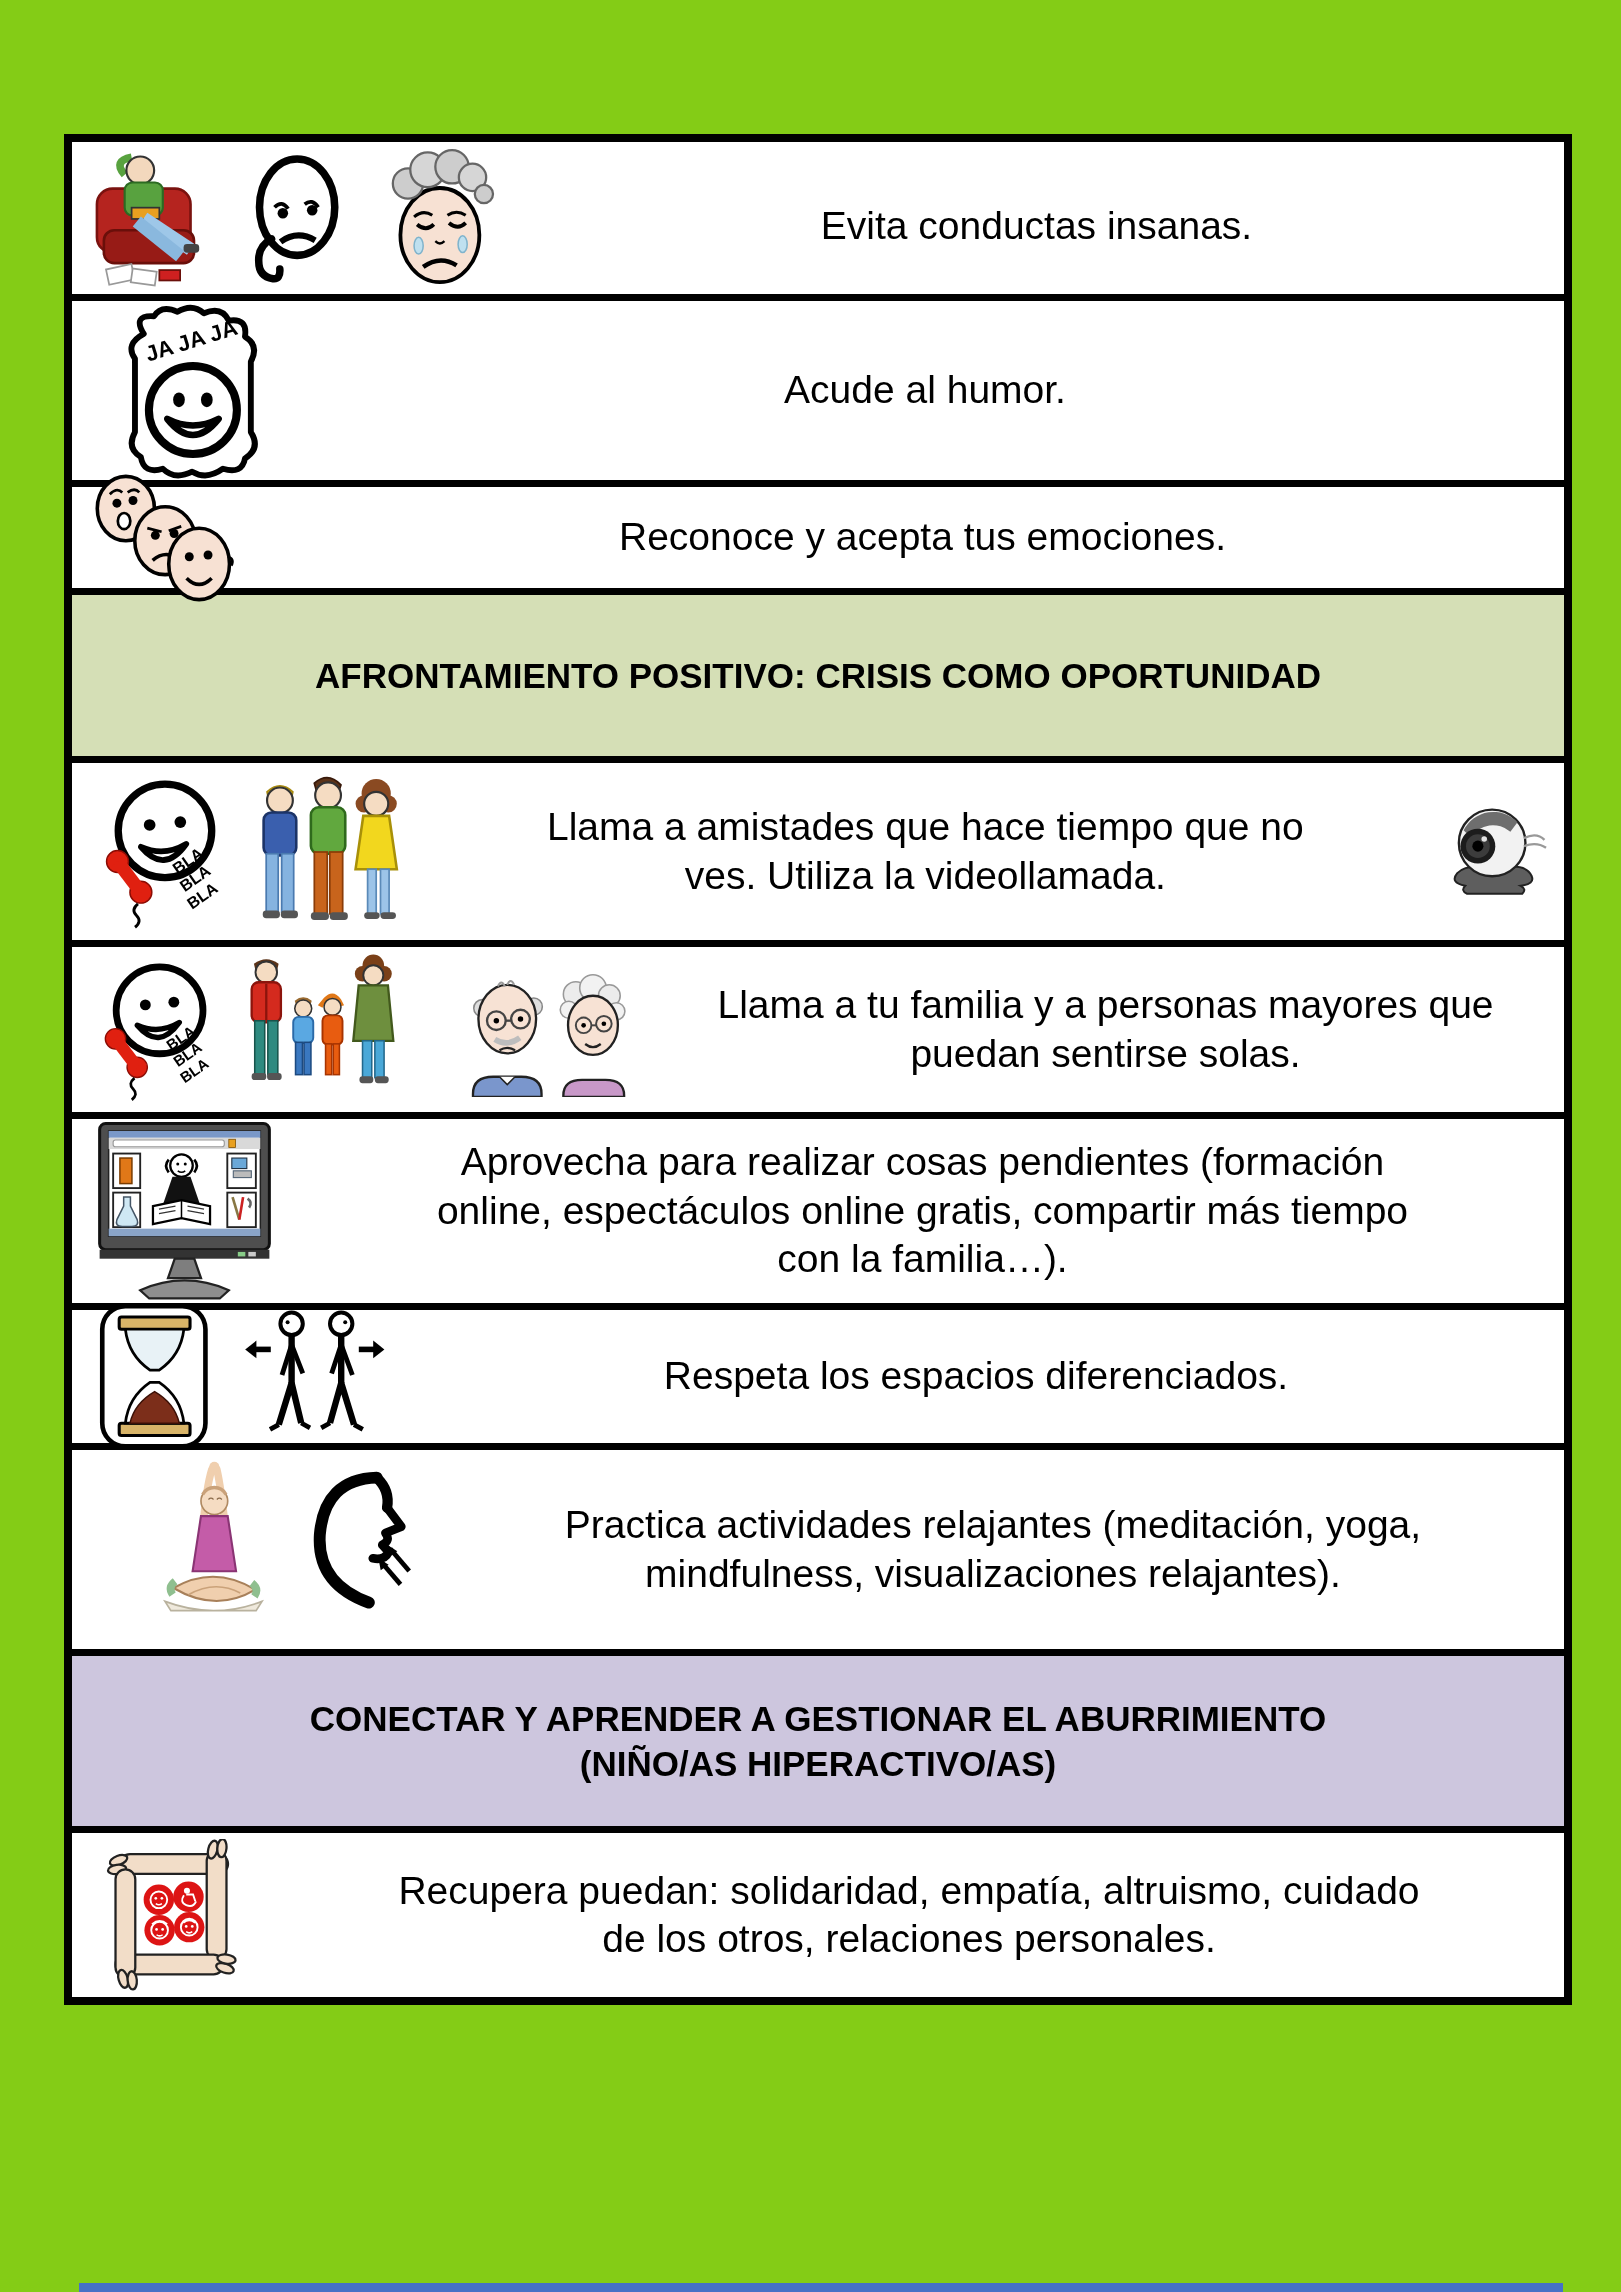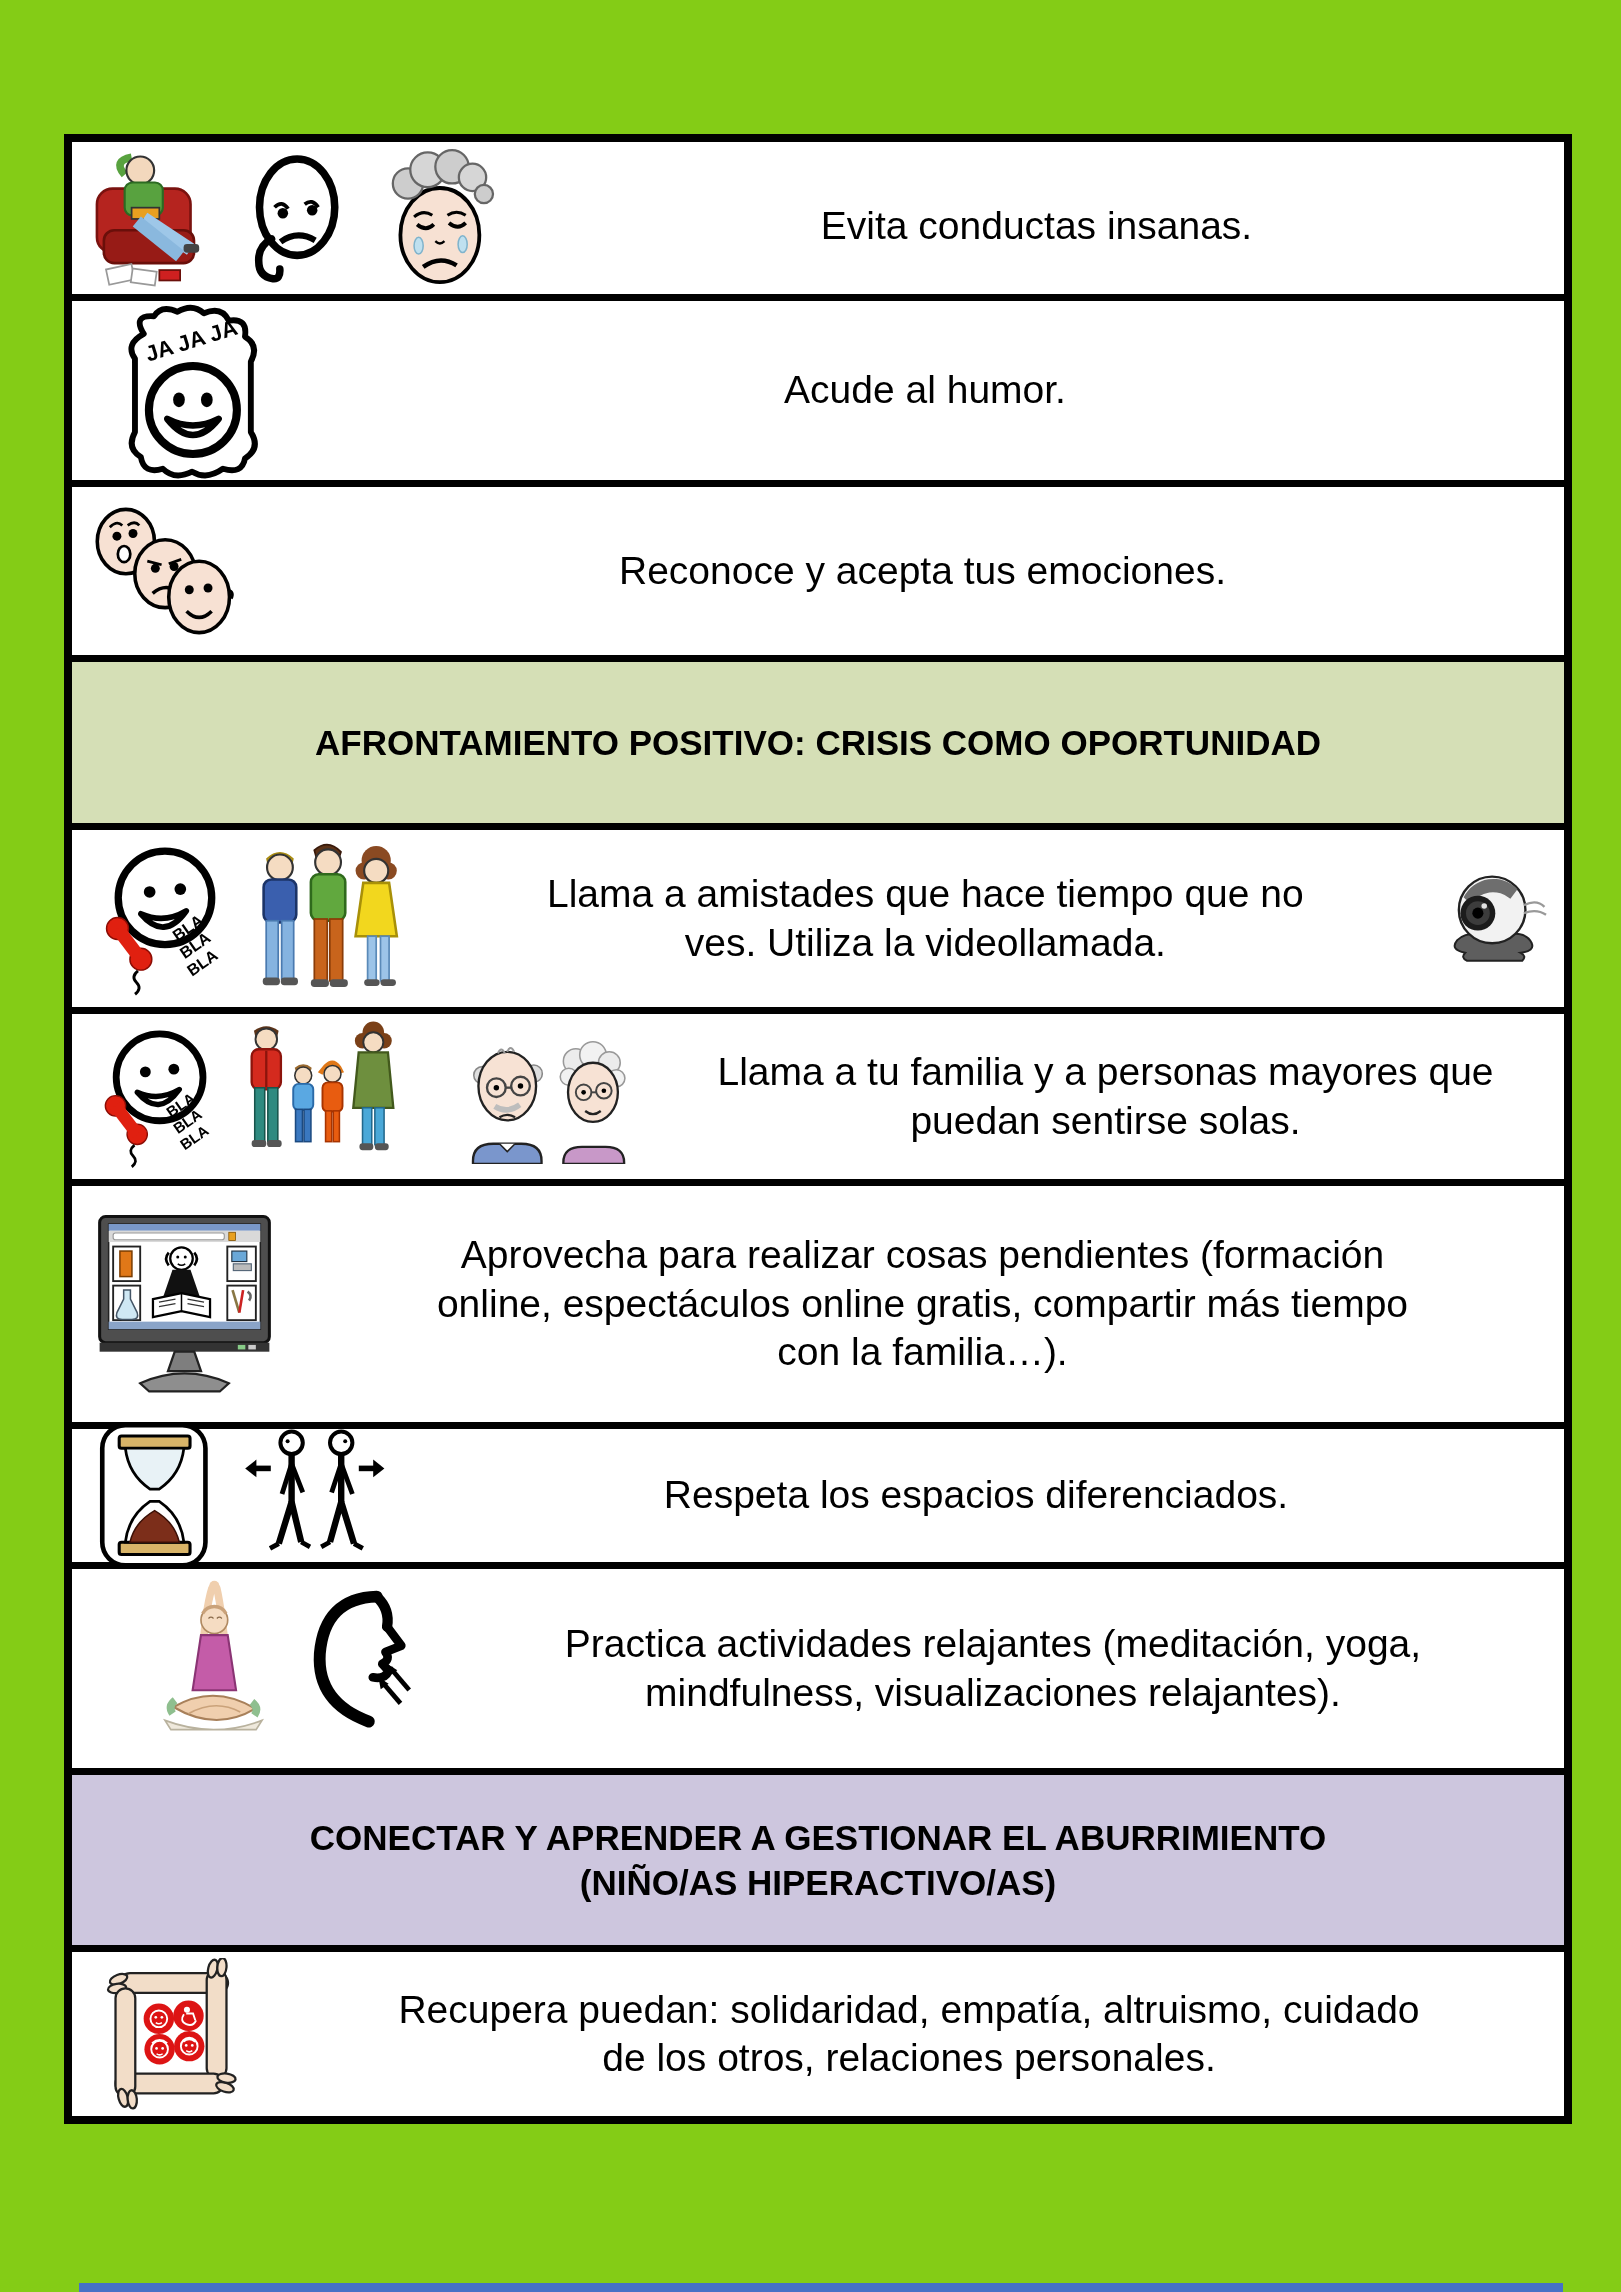--- a/index.html
+++ b/index.html
@@ -5,23 +5,23 @@
   html,body{margin:0;padding:0;background:#fff;}
   .page{position:relative;width:1622px;height:2293px;background:#84cc16;overflow:hidden;
         font-family:"Liberation Sans",sans-serif;color:#000;}
   .board{position:absolute;left:64px;top:134px;width:1492px;border:8px solid #000;background:#fff;}
   .row{display:flex;align-items:center;background:#fff;border-bottom:7.2px solid #000;box-sizing:border-box;}
   .row:last-child{border-bottom:none;}
   .icons{display:flex;align-items:center;flex:0 0 auto;padding-left:16px;gap:18px;}
   .text{flex:1 1 auto;display:flex;flex-direction:column;align-items:center;justify-content:flex-start;
         text-align:center;font-size:39px;line-height:1.24;padding:3.6px 10.7px;}
   .text .ln{display:block;}
-  .r1{height:159px;} .r2{height:186px;} .r3{height:175px;gap:36px;}
+  .r1{height:159px;} .r2{height:186px;} .r3{height:108px;gap:36px;}
   .s1{height:168px;background:#d5dfb6;}
-  .r5{height:184px;} .r6{height:172px;} .r7{height:243px;} .r8{height:140px;} .r9{height:206px;}
+  .r5{height:184px;} .r6{height:172px;} .r7{height:191px;} .r8{height:140px;} .r9{height:206px;}
   .s2{height:177px;background:#cdc6de;}
   .r11{height:164px;}
   .s1 .text,.s2 .text{font-weight:bold;font-size:35px;line-height:1.3;}
   .s1,.s2{justify-content:center;}
   .r1 .text{justify-content:flex-start;padding-top:19.7px;}
   .r2 .icons{padding-left:30px;}
   .r9 .icons{padding-left:81px;}
   .webcam-slot{flex:0 0 auto;padding-right:14.3px;}
   svg text{font-family:"Liberation Sans",sans-serif;}
   .footer-bar{position:absolute;left:79px;bottom:0;width:1484px;height:9.9px;background:#4671c6;}

